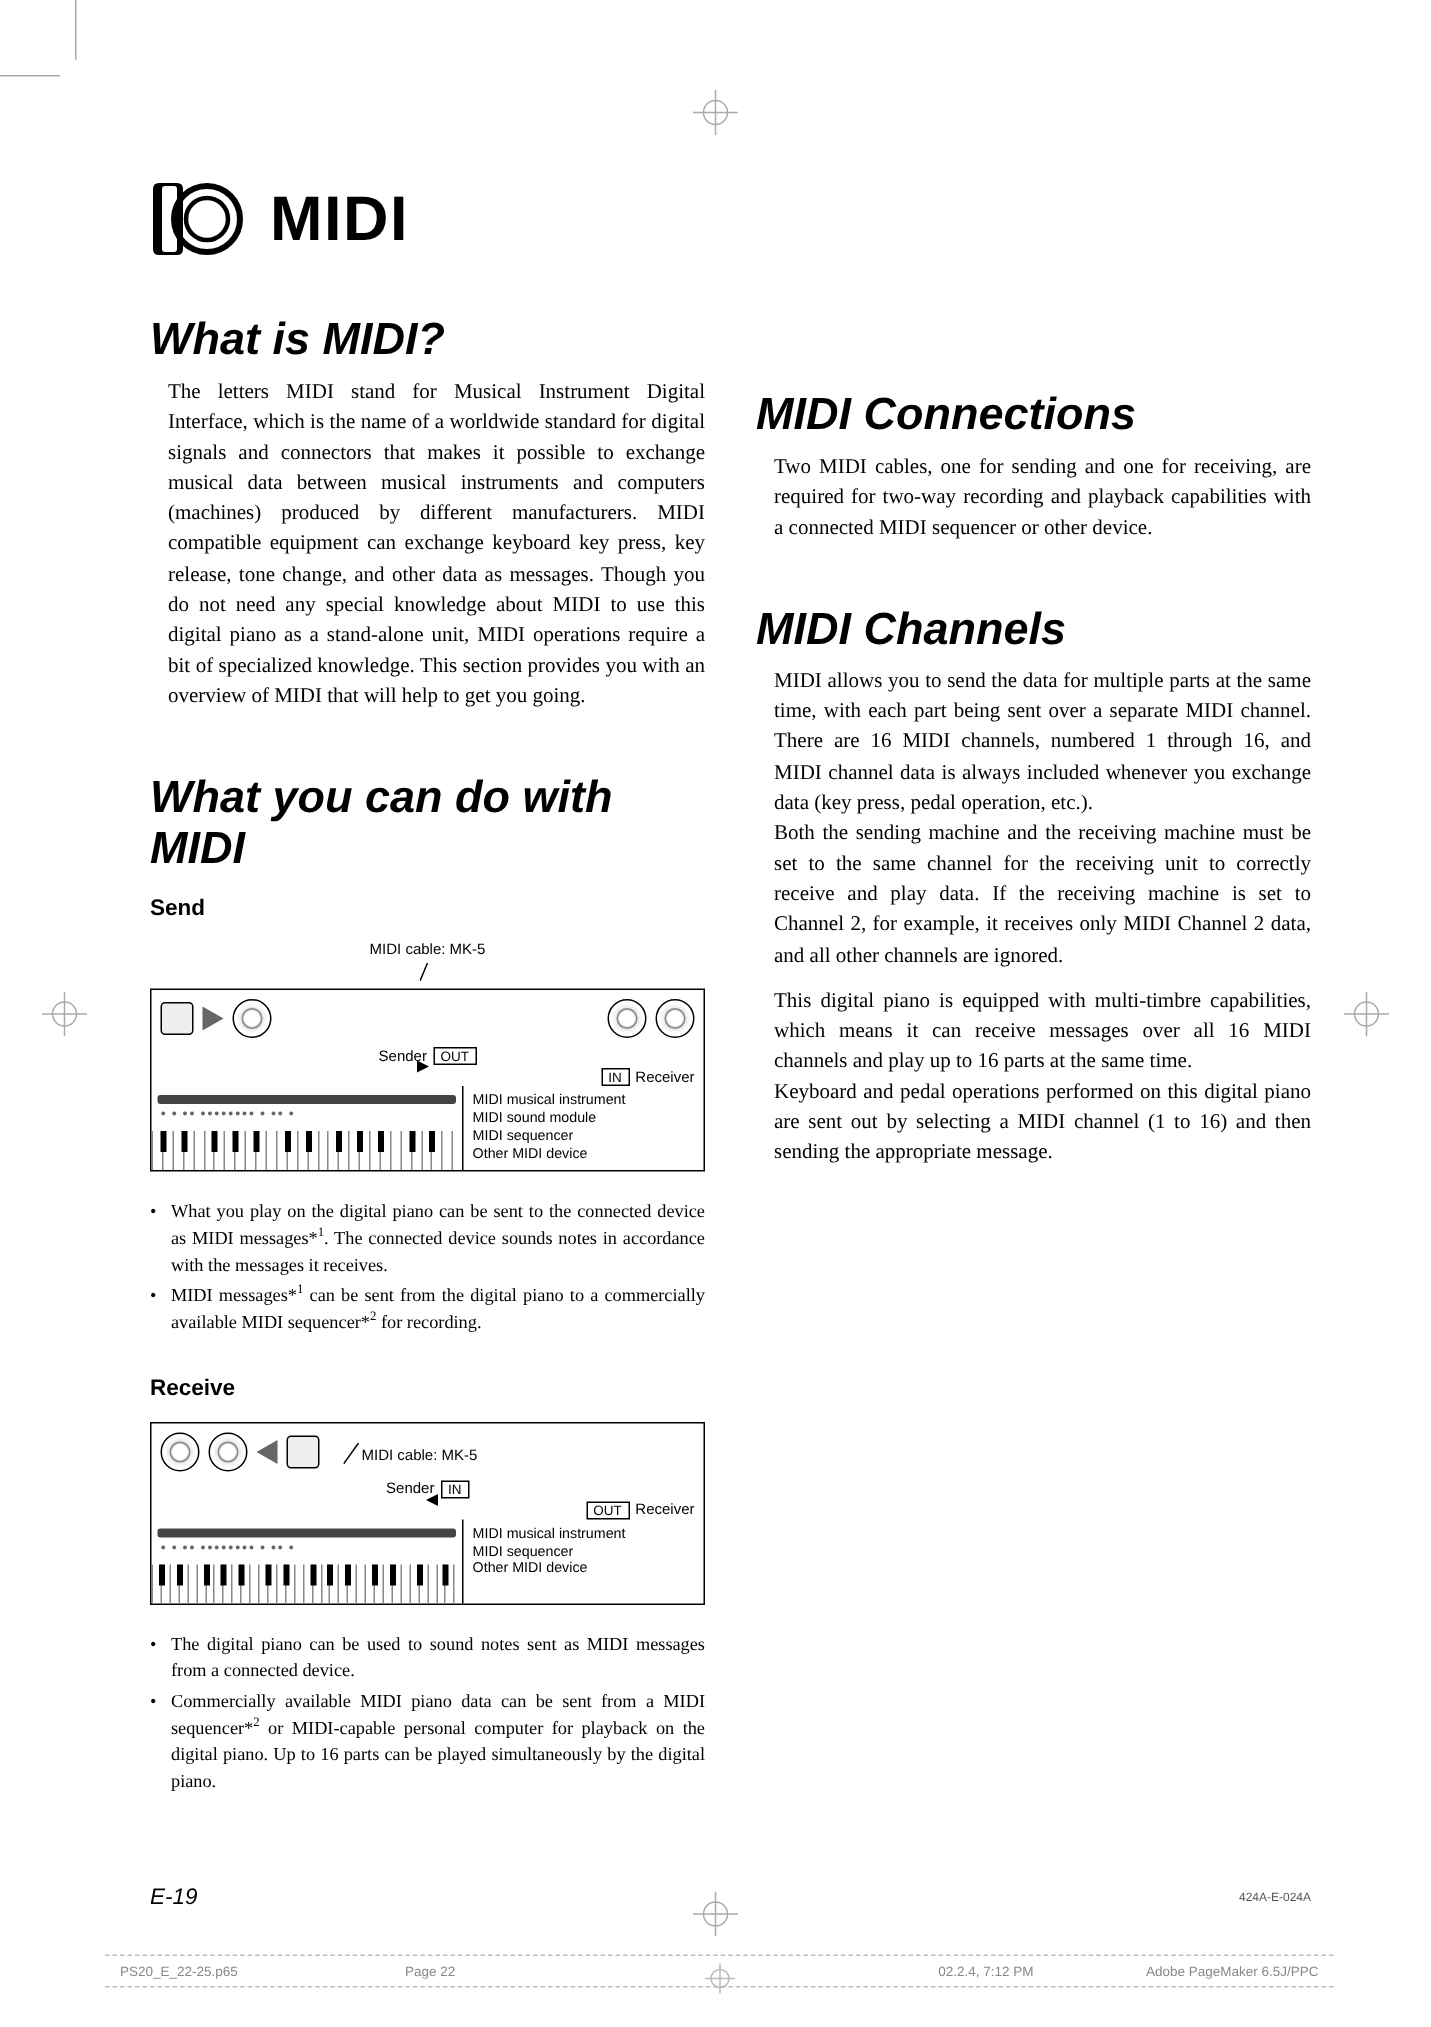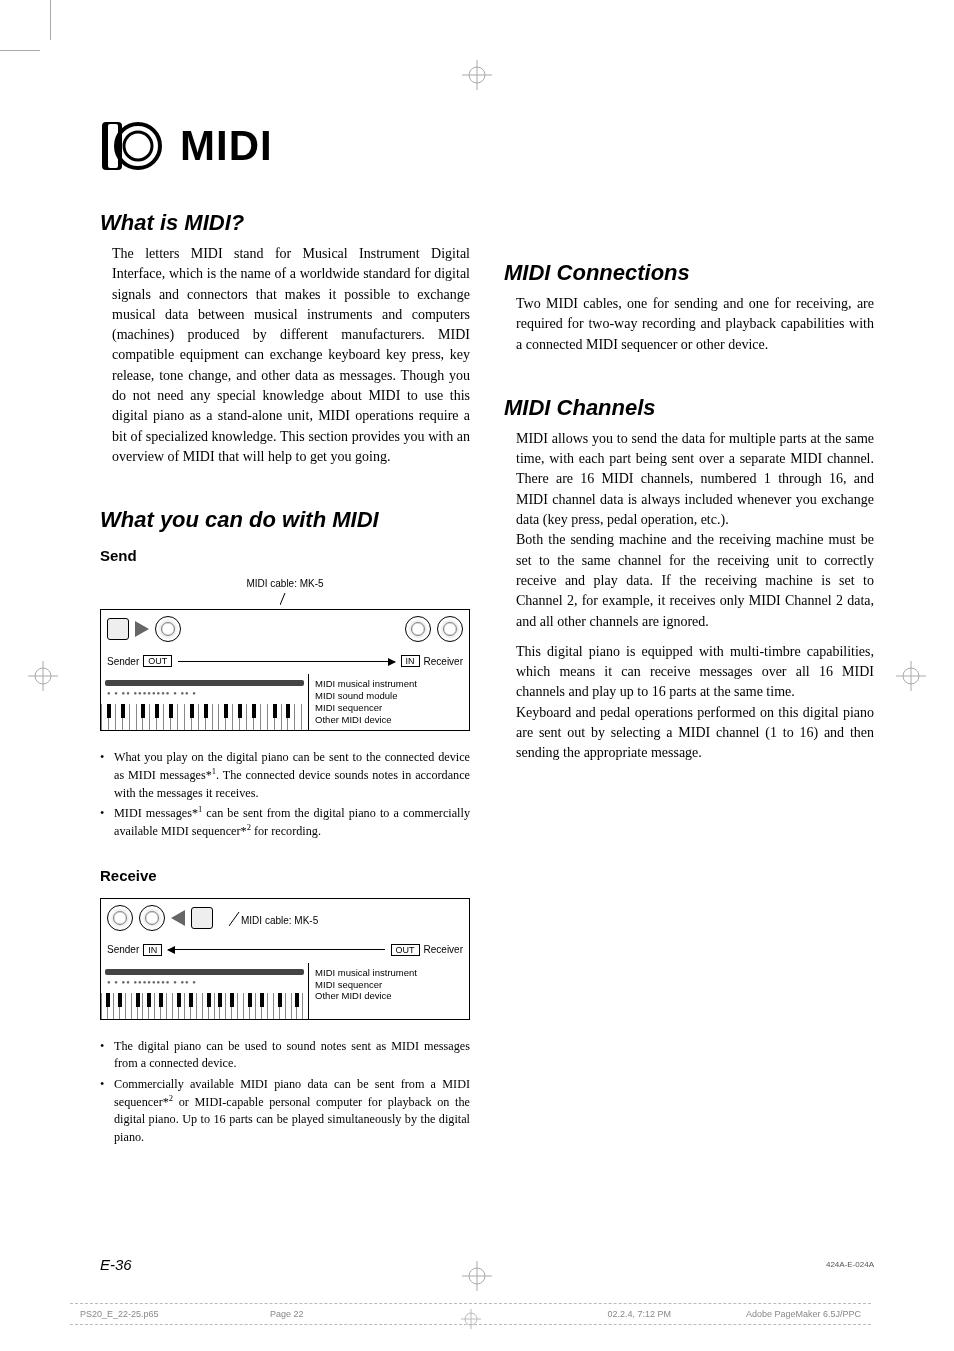--- a/index.html
+++ b/index.html
@@ -52,21 +52,21 @@
   }
   .col {
     flex: 1;
     min-width: 0;
   }
 
   h2.section {
     font-family: Arial, Helvetica, sans-serif;
     font-weight: bold;
     font-style: italic;
-    font-size: 22px;
+    font-size: 30px;
     margin: 0 0 8px 0;
   }
   h3.sub {
     font-family: Arial, Helvetica, sans-serif;
     font-weight: bold;
     font-size: 15px;
     margin: 18px 0 10px 0;
   }
   p.body {
     font-size: 14px;
@@ -121,20 +121,21 @@
   .dg-box {
     border: 1px solid #000;
     position: relative;
   }
   .dg-conn-row {
     display:flex;
     align-items:center;
     height: 26px;
     font-family: Arial, Helvetica, sans-serif;
     font-size:10px;
+    flex-direction:column;
   }
   .dg-conn-left, .dg-conn-right {
     display:flex;
     align-items:center;
     gap:4px;
   }
   .dg-conn-right { margin-left:auto; }
   .dg-port {
     border:1px solid #000;
     padding:0 4px;
@@ -243,21 +244,21 @@
   .doc-code {
     position:absolute;
     right:80px;
     bottom:82px;
     font-family: Arial, Helvetica, sans-serif;
     font-size:8px;
     color:#555;
   }
   .imposition {
     position:absolute;
-    left:70px; right:83px; bottom:26px;
+    left:70px; right:65px; bottom:26px;
     border-top:1px dashed #bbb;
     border-bottom:1px dashed #bbb;
     padding:5px 10px;
     display:flex;
     font-family: Arial, Helvetica, sans-serif;
     font-size:9px;
     color:#888;
     justify-content:space-between;
   }
   .imposition .mid { position:absolute; left:50%; transform:translateX(-50%); display:flex; align-items:center; gap:8px;}
@@ -498,21 +499,21 @@
         <p class="body nogap">MIDI allows you to send the data for multiple parts at the same time, with each part being sent over a separate MIDI channel. There are 16 MIDI channels, numbered 1 through 16, and MIDI channel data is always included whenever you exchange data (key press, pedal operation, etc.).</p>
         <p class="body">Both the sending machine and the receiving machine must be set to the same channel for the receiving unit to correctly receive and play data. If the receiving machine is set to Channel 2, for example, it receives only MIDI Channel 2 data, and all other channels are ignored.</p>
         <p class="body nogap">This digital piano is equipped with multi-timbre capabilities, which means it can receive messages over all 16 MIDI channels and play up to 16 parts at the same time.</p>
         <p class="body">Keyboard and pedal operations performed on this digital piano are sent out by selecting a MIDI channel (1 to 16) and then sending the appropriate message.</p>
 
       </div>
     </div>
 
   </div>
 
-  <div class="page-num">E-36</div>
+  <div class="page-num">E-19</div>
   <div class="doc-code">424A-E-024A</div>
 
   <div class="imposition">
     <span>PS20_E_22-25.p65</span>
     <span style="position:absolute; left:200px">Page 22</span>
     <span class="mid">
       <svg width="20" height="20">
           <circle cx="10" cy="10" r="6" fill="none" stroke="#bbb"></circle>
           <line x1="10" y1="0" x2="10" y2="20" stroke="#bbb"></line>
           <line x1="0" y1="10" x2="20" y2="10" stroke="#bbb"></line>

